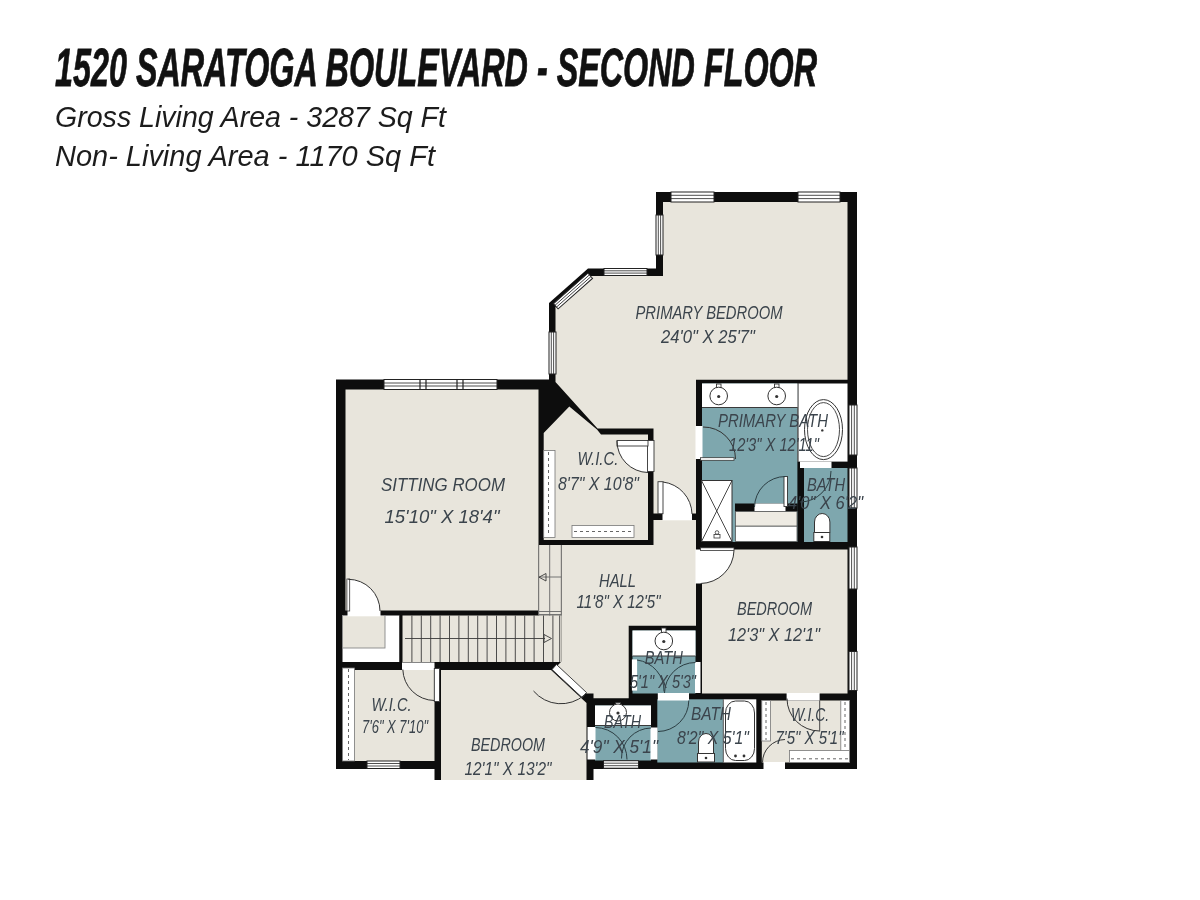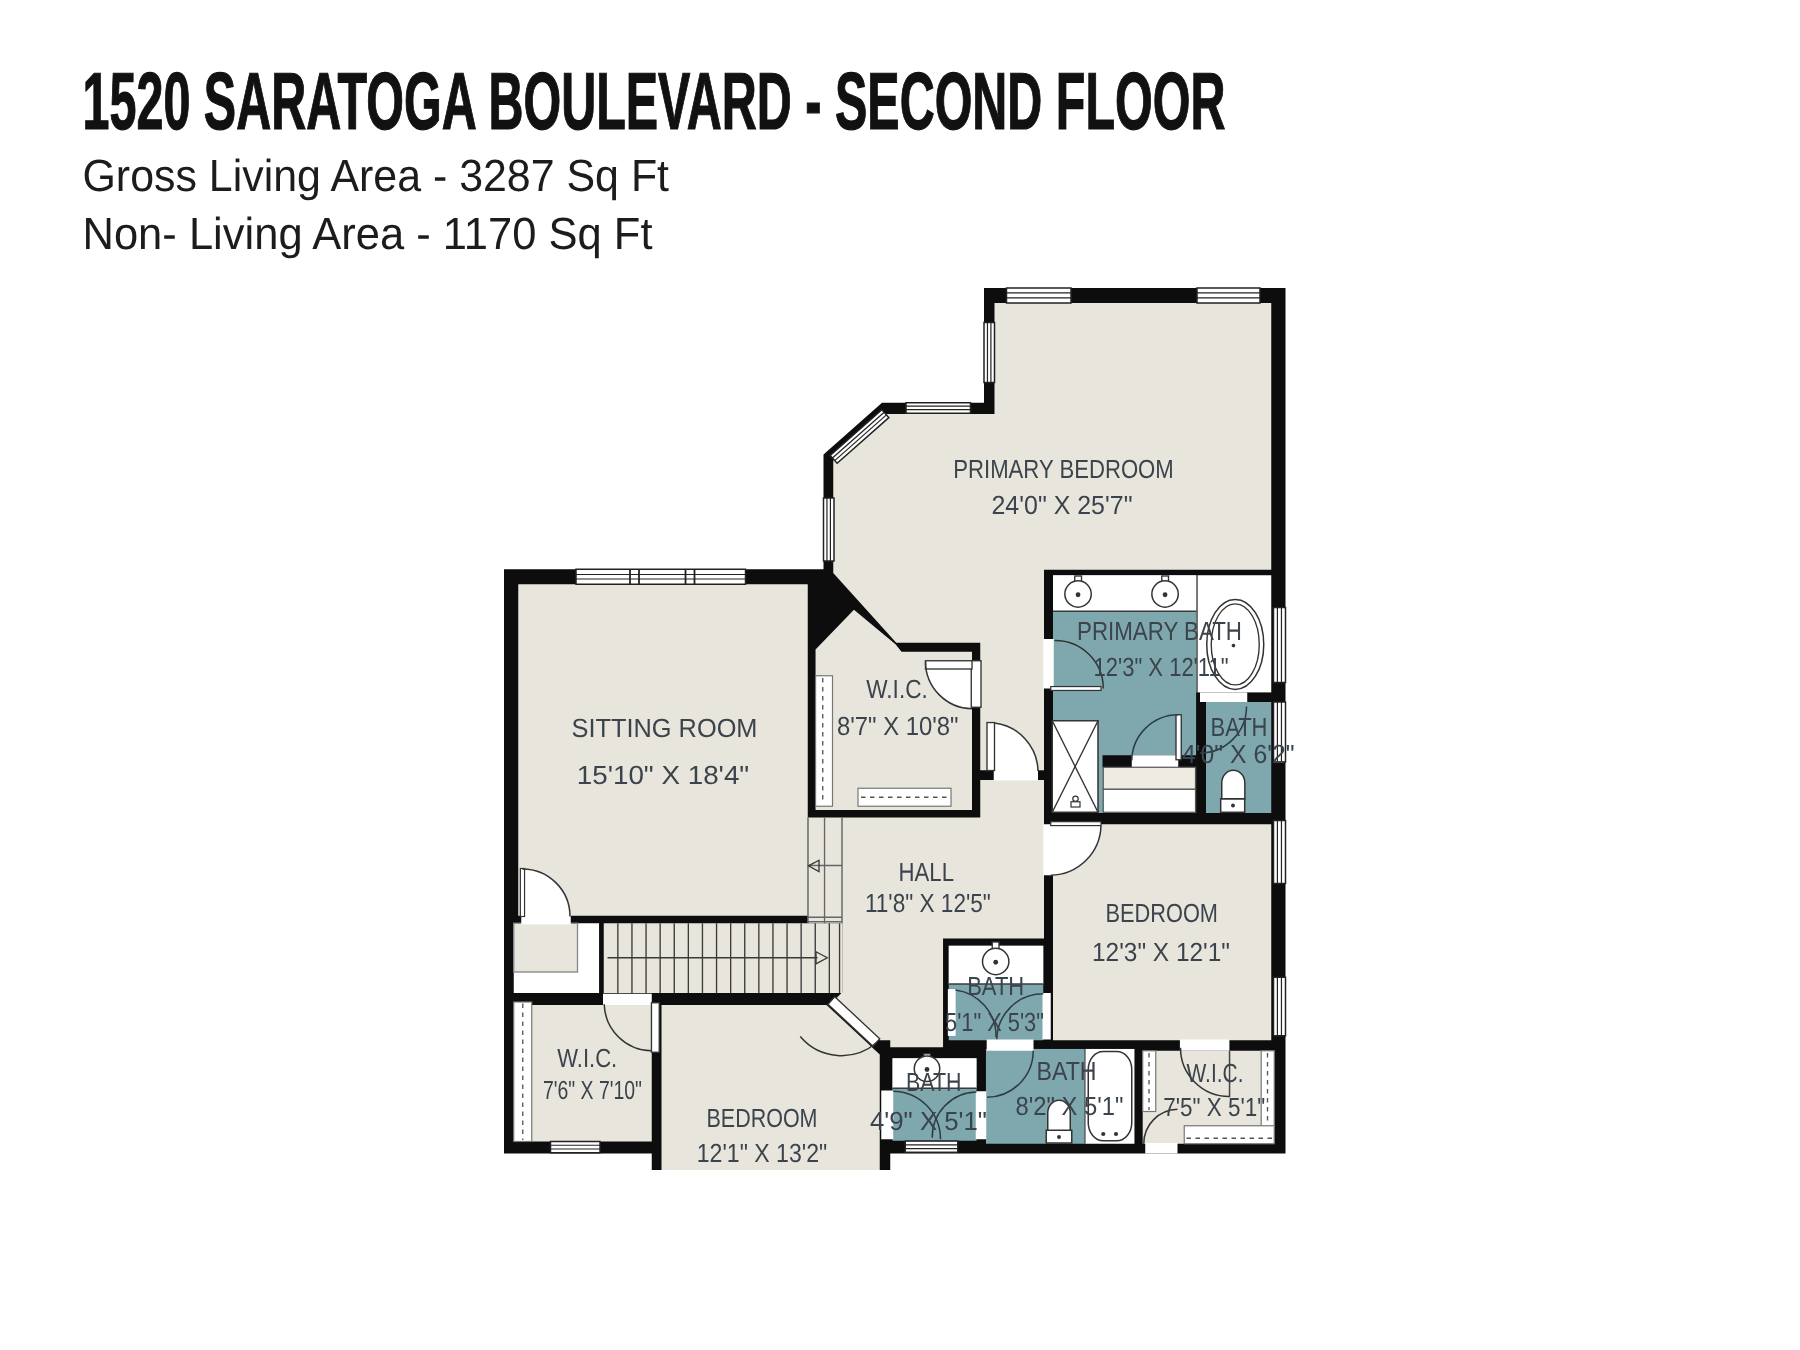--- a/index.html
+++ b/index.html
@@ -1,16 +1,16 @@
 <!DOCTYPE html>
 <html><head>
 <meta charset="utf-8">
 <style>
   html,body{margin:0;padding:0;background:#ffffff;}
-  .page{width:1200px;height:780px;position:relative;background:#fca5a5;overflow:hidden;}
+  .page{width:1200px;height:780px;position:relative;background:#fca5a5;overflow:hidden;font-style:italic;}
   svg{display:block;}
   text{font-family:"Liberation Sans",sans-serif;}
   .lbl{fill:#3b444c;font-size:17.5px;}
 </style>
 </head>
 <body>
 <div class="page">
 <svg width="1200" height="900" viewBox="0 0 1200 900">
 
 <rect x="0" y="0" width="1200" height="900" fill="#ffffff"></rect>

